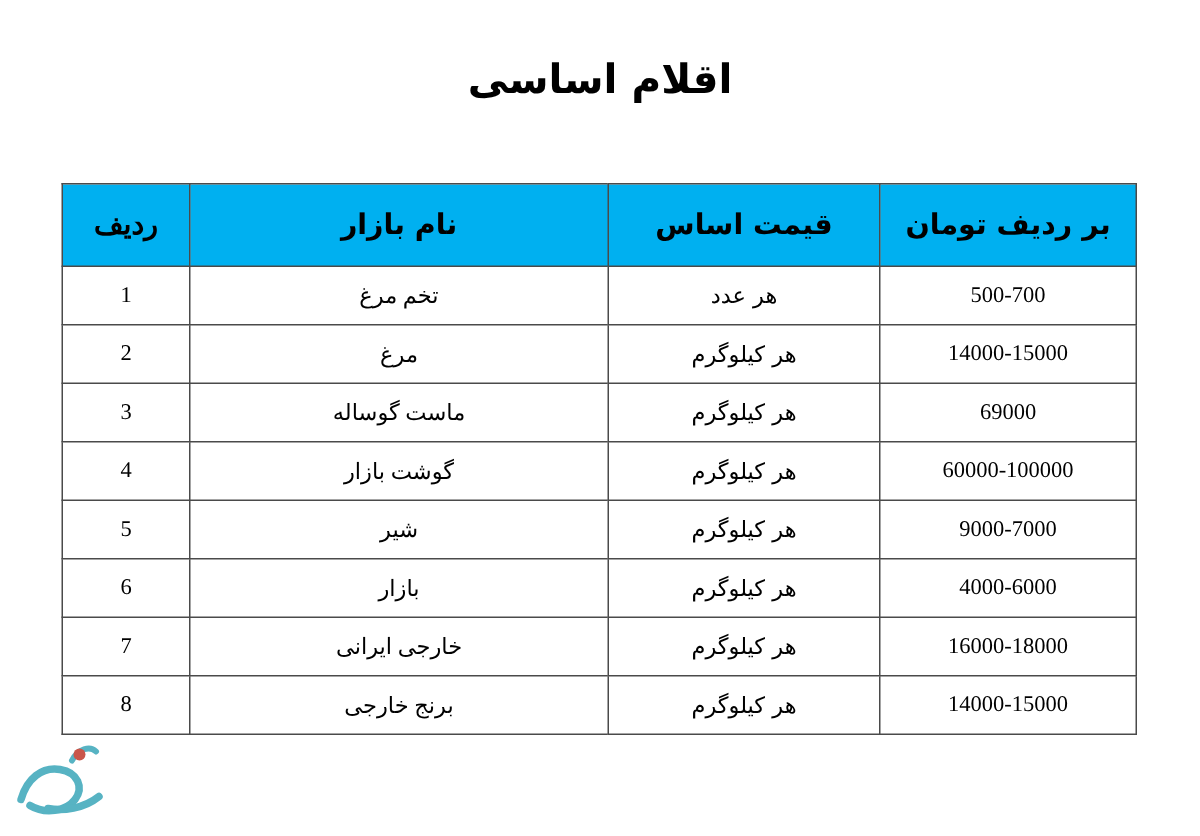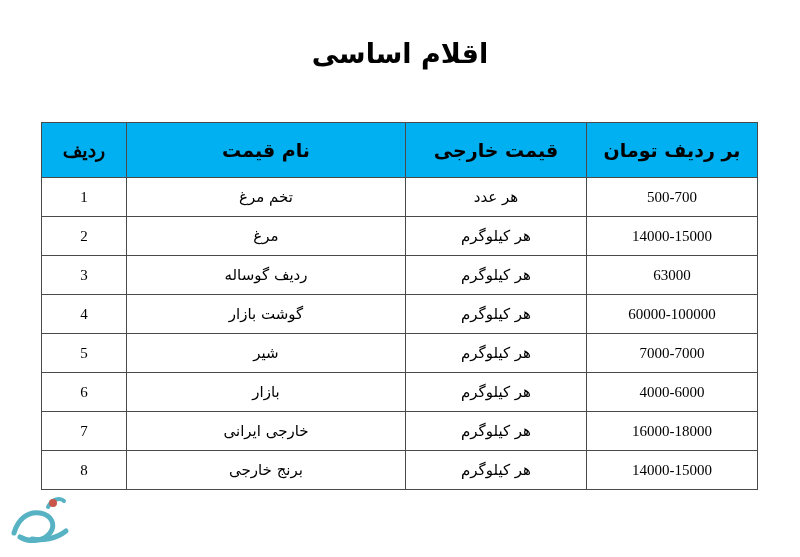--- a/index.html
+++ b/index.html
@@ -79,20 +79,21 @@
     margin-top: 38px;
   }
 
   td.price-basis {
     font-size: 15px;
   }
 
   td.goods {
     font-size: 15px;
     font-weight: bold;
+    font-family: Liberation Serif, serif;
   }
 
   td.row-index {
     font-size: 16px;
   }
 
   
   col.c-index { width: 85px; }
   col.c-goods { width: 279px; }
   col.c-unit  { width: 181px; }
@@ -119,52 +120,52 @@
     <table class="items">
       <colgroup>
         <col class="c-price">
         <col class="c-unit">
         <col class="c-goods">
         <col class="c-index">
       </colgroup>
       <thead>
         <tr>
           <th>بر ردیف تومان</th>
-          <th>قیمت خارجی</th>
-          <th>نام قیمت</th>
+          <th>قیمت اساس</th>
+          <th>نام بازار</th>
           <th class="num">ردیف</th>
         </tr>
       </thead>
       <tbody>
         <tr>
           <td class="num price-basis">500-700</td>
           <td>هر عدد</td>
           <td class="goods">تخم مرغ</td>
           <td class="num row-index">1</td>
         </tr>
         <tr>
           <td class="num price-basis">14000-15000</td>
           <td>هر کیلوگرم</td>
           <td class="goods">مرغ</td>
           <td class="num row-index">2</td>
         </tr>
         <tr>
-          <td class="num price-basis">63000</td>
+          <td class="num price-basis">69000</td>
           <td>هر کیلوگرم</td>
-          <td class="goods">ردیف گوساله</td>
+          <td class="goods">ماست گوساله</td>
           <td class="num row-index">3</td>
         </tr>
         <tr>
           <td class="num price-basis">60000-100000</td>
           <td>هر کیلوگرم</td>
           <td class="goods">گوشت بازار</td>
           <td class="num row-index">4</td>
         </tr>
         <tr>
-          <td class="num price-basis">7000-7000</td>
+          <td class="num price-basis">9000-7000</td>
           <td>هر کیلوگرم</td>
           <td class="goods">شیر</td>
           <td class="num row-index">5</td>
         </tr>
         <tr>
           <td class="num price-basis">4000-6000</td>
           <td>هر کیلوگرم</td>
           <td class="goods">بازار</td>
           <td class="num row-index">6</td>
         </tr>

